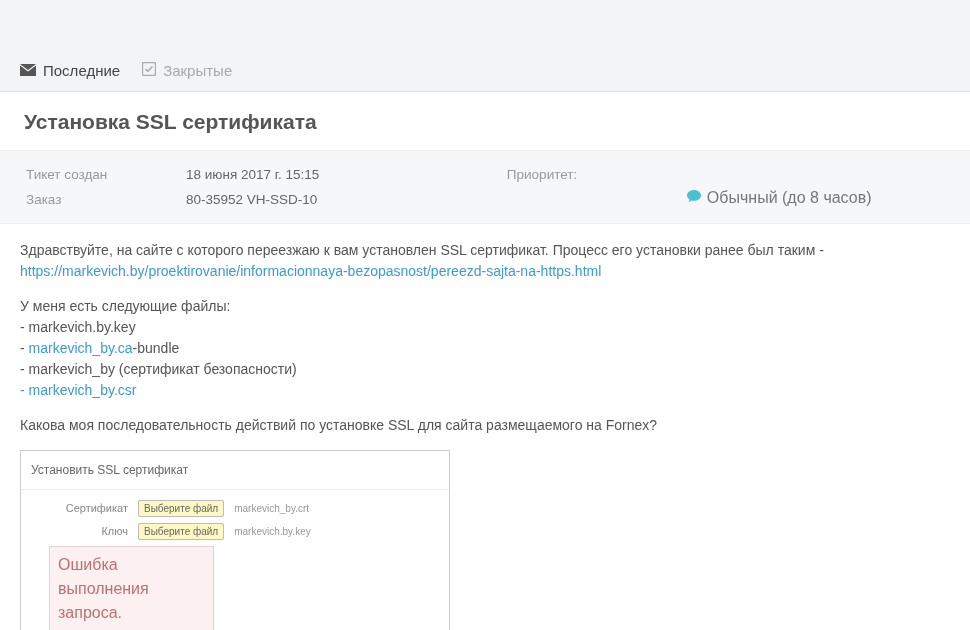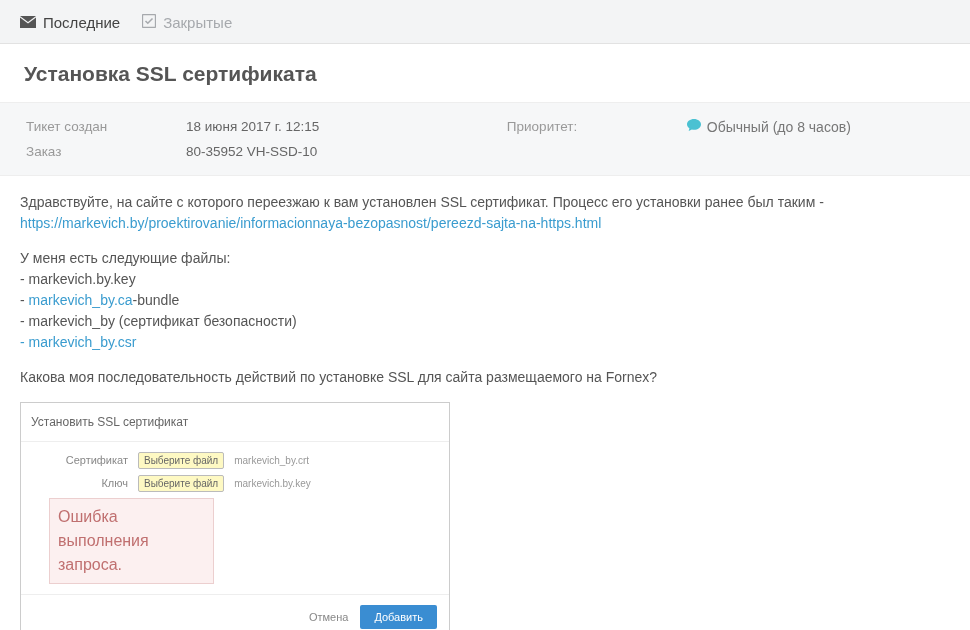--- a/index.html
+++ b/index.html
@@ -18,20 +18,21 @@
     padding: 14px 20px 12px;
     display: flex;
     gap: 22px;
   }
   .tab {
     display: flex;
     align-items: center;
     gap: 7px;
     cursor: pointer;
     font-size: 15px;
+    margin-top: 48px;
   }
   .tab-active { color: #444; font-weight: 500; }
   .tab-inactive { color: #a6a9ad; }
   .icon { display: inline-block; }
   .title {
     border-bottom: 1px solid #eee;
     padding: 18px 24px 16px;
     font-size: 21px;
     font-weight: 700;
     color: #555;
@@ -42,21 +43,21 @@
     padding: 16px 26px 16px;
     display: flex;
   }
   .meta-left { flex: 1.1; }
   .meta-right { flex: 1; display: flex; }
   .meta-row { display: flex; margin-bottom: 10px; font-size: 13.5px; color: #777; }
   .meta-row:last-child { margin-bottom: 0; }
   .meta-label { width: 160px; color: #999; }
   .meta-value { color: #666; }
   .pr-label { width: 180px; color: #999; font-size: 13.5px; }
-  .pr-value { color: #777; font-size: 14px; display: flex; align-items: flex-start; gap: 6px; }
+  .pr-value { color: #777; font-size: 16px; display: flex; align-items: flex-end; gap: 6px; }
   .bubble-icon { color: #4ac1d2; }
   .message {
     padding: 16px 20px 20px;
     font-size: 14px;
     color: #555;
     line-height: 1.5;
   }
   .message p { margin-bottom: 14px; }
   .message a { color: #3a9ccf; text-decoration: none; }
   .message .file-link { color: #3a9ccf; }
@@ -139,21 +140,21 @@
     <span>Закрытые</span>
   </div>
 </div>
 
 <div class="title">Установка SSL сертификата</div>
 
 <div class="meta">
   <div class="meta-left">
     <div class="meta-row">
       <div class="meta-label">Тикет создан</div>
-      <div class="meta-value">18 июня 2017 г. 12:15</div>
+      <div class="meta-value">18 июня 2017 г. 15:15</div>
     </div>
     <div class="meta-row">
       <div class="meta-label">Заказ</div>
       <div class="meta-value">80-35952 VH-SSD-10</div>
     </div>
   </div>
   <div class="meta-right">
     <div class="pr-label">Приоритет:</div>
     <div class="pr-value">
       <span class="bubble-icon">

